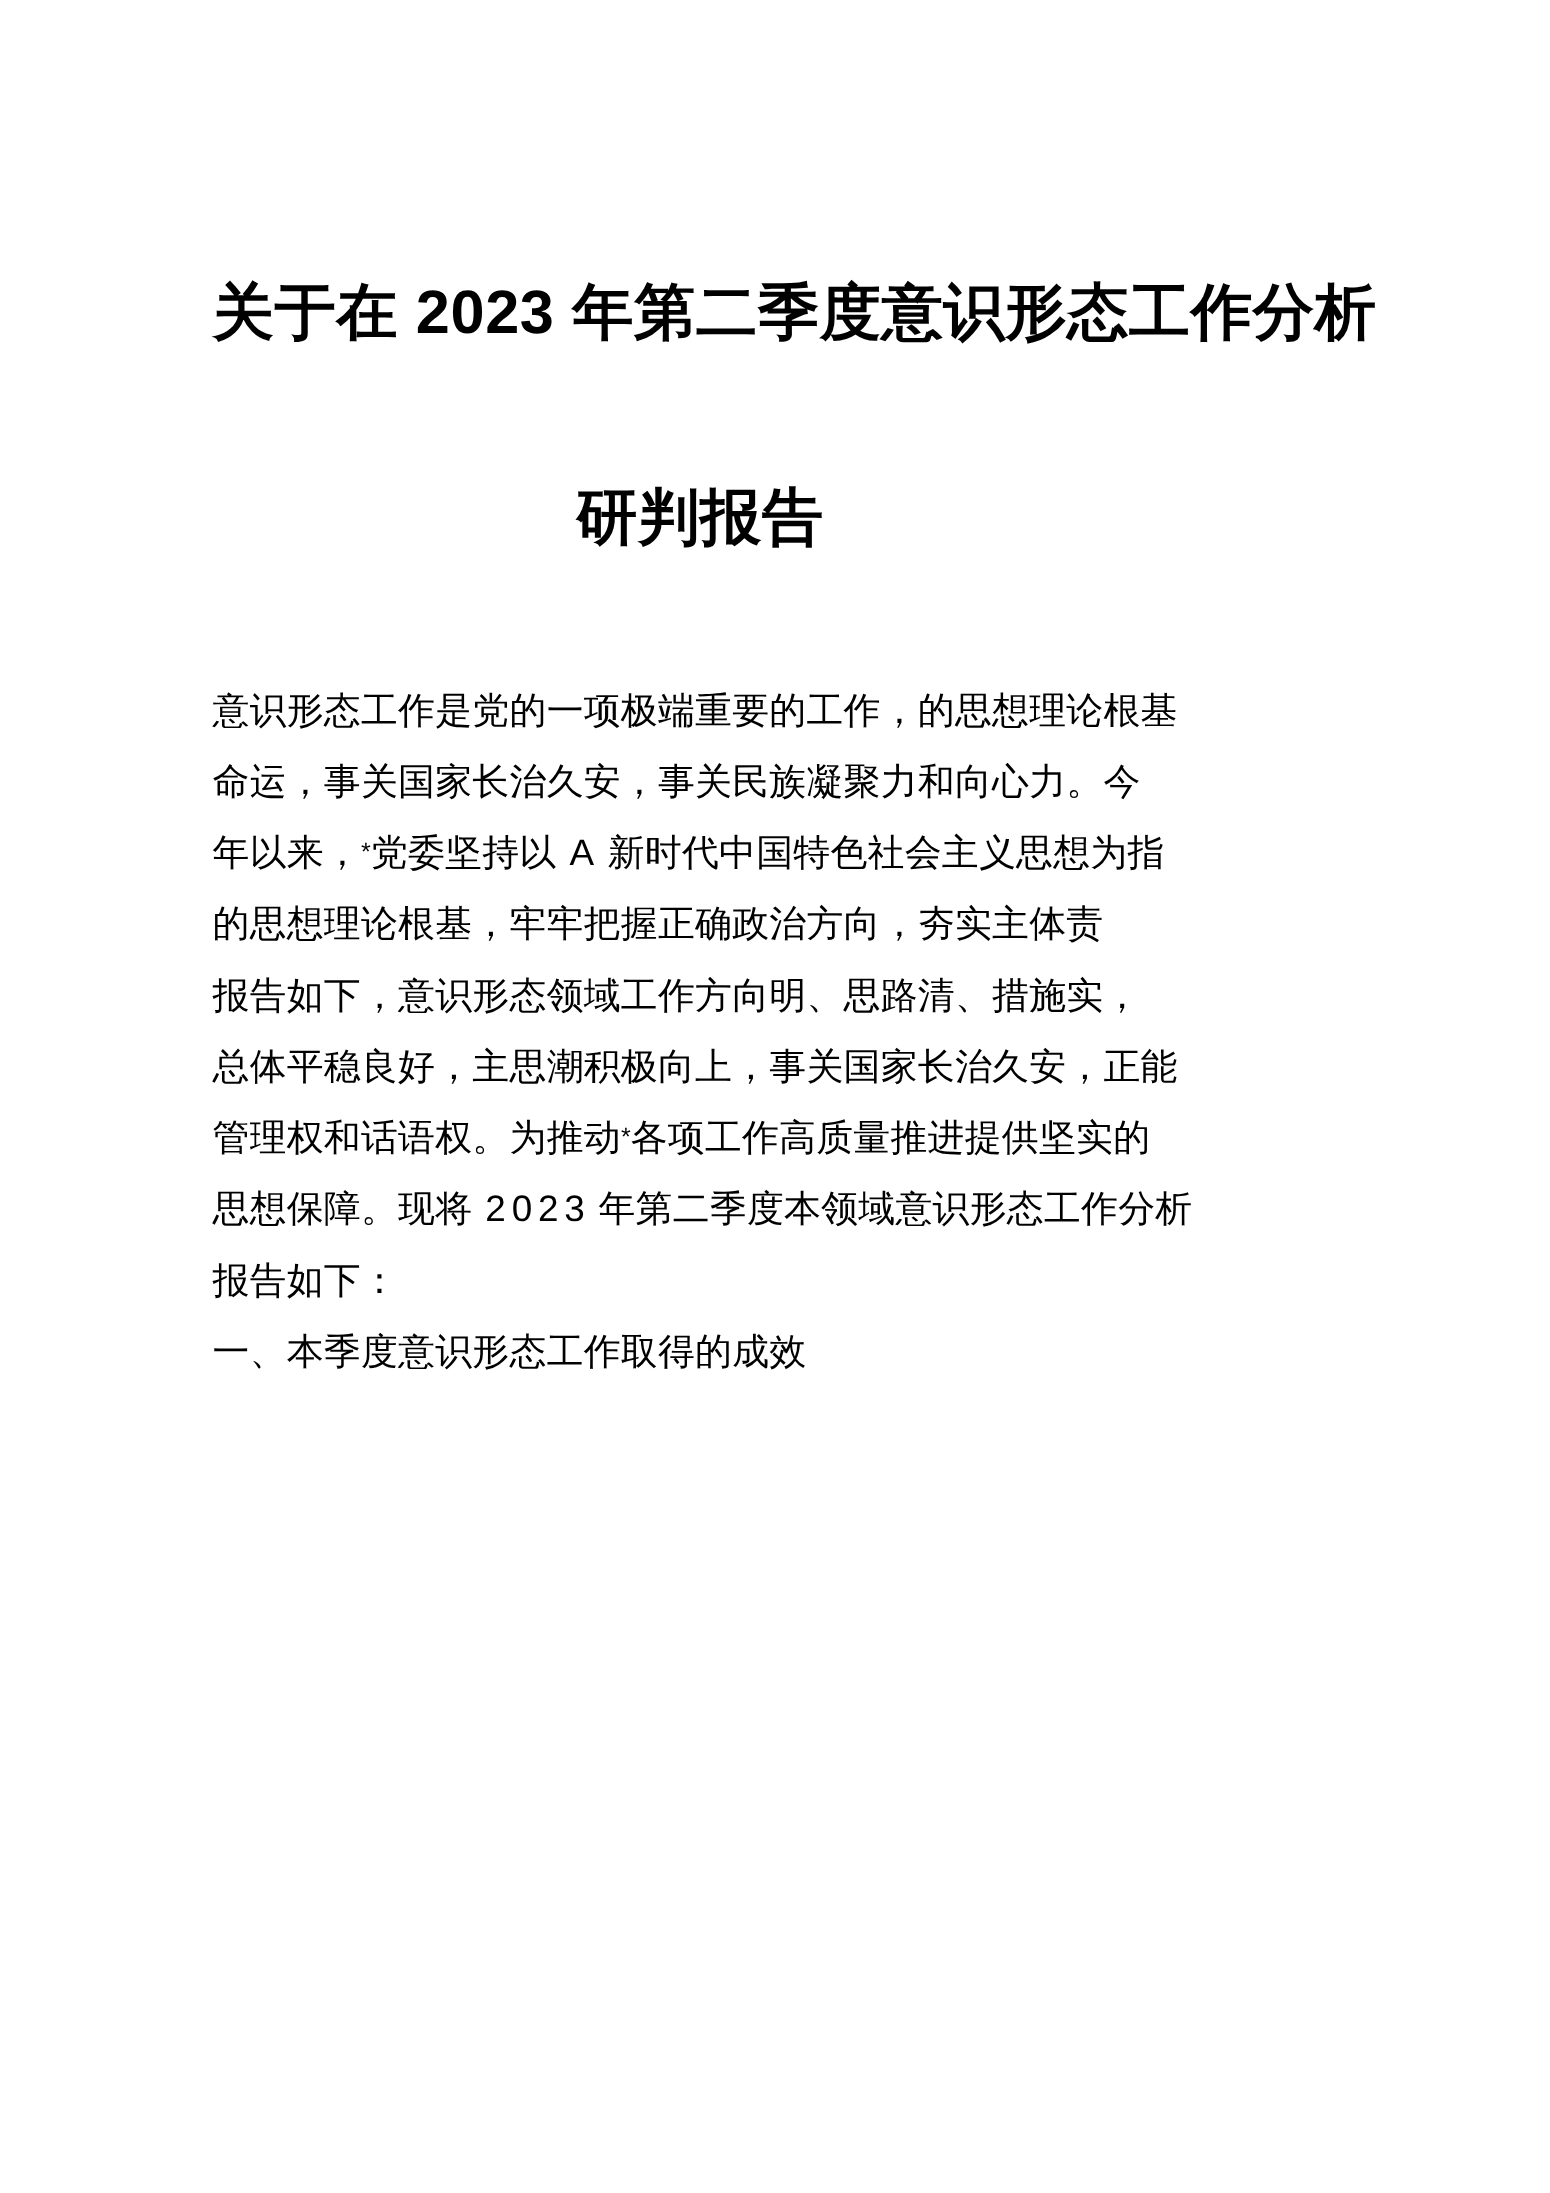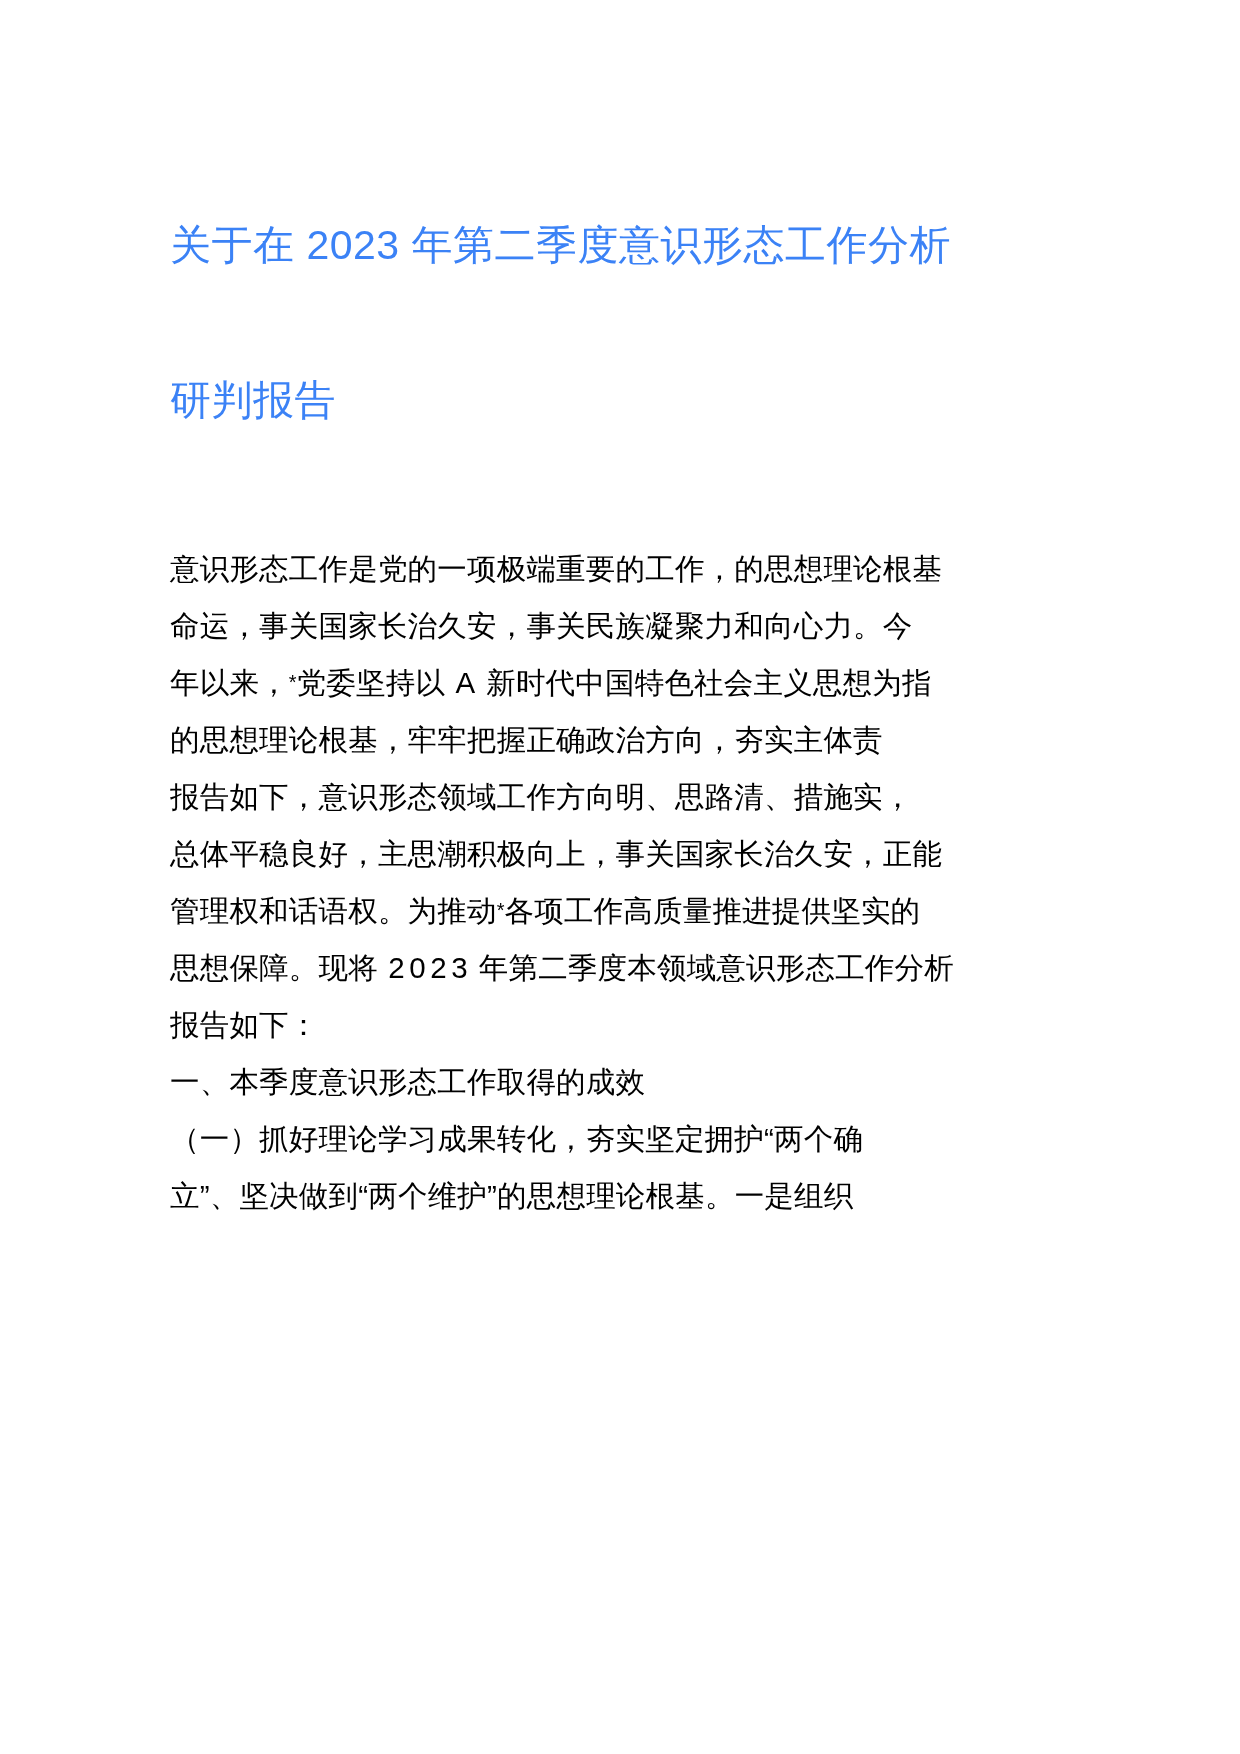--- a/index.html
+++ b/index.html
@@ -29,32 +29,32 @@
   
   .doc-title {
     margin: 0;
     padding: 0;
     position: absolute;
     left: 170px;
     top: 222px;
     width: 900px;
   }
   .title-line {
-    font-size: 41px;
-    font-weight: 400;
+    font-size: 49px;
+    font-weight: 700;
     letter-spacing: 0.5px;
     line-height: 1.15;
-    color: #3b82f6;
+    color: #000000;
     white-space: nowrap;
   }
   .title-line-1 {
     text-align: left;
   }
   .title-line-2 {
-    text-align: left;
+    text-align: center;
     margin-top: 108px;
     width: 780px;
   }
 
   
   .body-block {
     position: absolute;
     left: 170px;
     top: 540px;
     width: 790px;
@@ -97,20 +97,16 @@
           <div class="para-line">的思想理论根基，牢牢把握正确政治方向，夯实主体责</div>
           <div class="para-line">报告如下，意识形态领域工作方向明、思路清、措施实，</div>
           <div class="para-line">总体平稳良好，主思潮积极向上，事关国家长治久安，正能</div>
           <div class="para-line">管理权和话语权。为推动<span class="sup-mark">*</span>各项工作高质量推进提供坚实的</div>
           <div class="para-line">思想保障。现将 <span class="latin">2</span><span class="latin">0</span><span class="latin">2</span><span class="latin">3</span> 年第二季度本领域意识形态工作分析</div>
           <div class="para-line">报告如下：</div>
         </div>
         <div>
           <div class="para-line">一、本季度意识形态工作取得的成效</div>
         </div>
-        <div>
-          <div class="para-line">（一）抓好理论学习成果转化，夯实坚定拥护“两个确</div>
-          <div class="para-line">立”、坚决做到“两个维护”的思想理论根基。一是组织</div>
-        </div>
       </div>
   </div>
 
 </div>
 
 </body></html>

